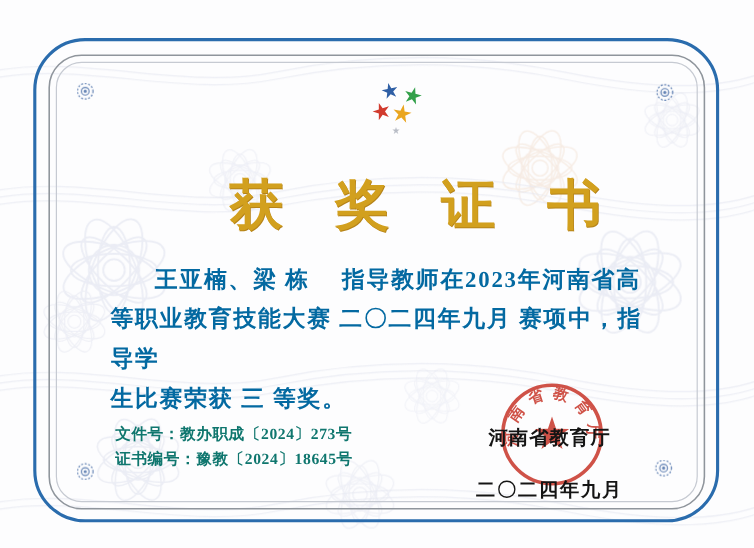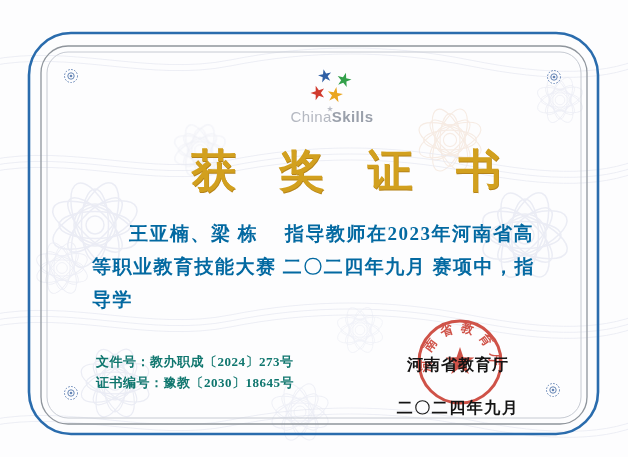--- a/index.html
+++ b/index.html
@@ -134,33 +134,31 @@
       <defs>
         <polygon id="star" points="0,-10 2.23,-3.07 9.51,-3.09 3.61,1.17 5.88,8.09 0,3.8 -5.88,8.09 -3.61,1.17 -9.51,-3.09 -2.23,-3.07"></polygon>
       </defs>
       <use href="#star" transform="translate(29,12) scale(0.70) rotate(-12)" fill="#2f5fa5"></use>
       <use href="#star" transform="translate(48,16) scale(0.75) rotate(15)" fill="#33a04a"></use>
       <use href="#star" transform="translate(22,29) scale(0.75) rotate(-18)" fill="#d13b2e"></use>
       <use href="#star" transform="translate(39,31) scale(0.80) rotate(10)" fill="#eaa620"></use>
       <use href="#star" transform="translate(34,45) scale(0.32)" fill="#b9bdc6"></use>
     </svg>
 
-    <div class="brand">
-      <span class="china">China</span><span class="skills">Skills</span>
-    </div>
 
     <div class="title" style="color: rgb(210, 160, 30); margin-left: 32px;">获 奖 证 书</div>
 
     <div class="body-text">
       <div class="line1">王亚楠、梁 栋　 指导教师在2023年河南省高</div>
       <div class="line2">等职业教育技能大赛 二〇二四年九月 赛项中，指导学</div>
+      <div class="line3">生比赛荣获 三 等奖。</div>
     </div>
 
     <div class="footer-left">
       <div>文件号：教办职成〔2024〕273号</div>
-      <div>证书编号：豫教〔2030〕18645号</div>
+      <div>证书编号：豫教〔2024〕18645号</div>
     </div>
 
     <div class="issuer">河南省教育厅</div>
     <div class="date">二〇二四年九月</div>
 
   </div>
 </div>
 
 </body></html>

